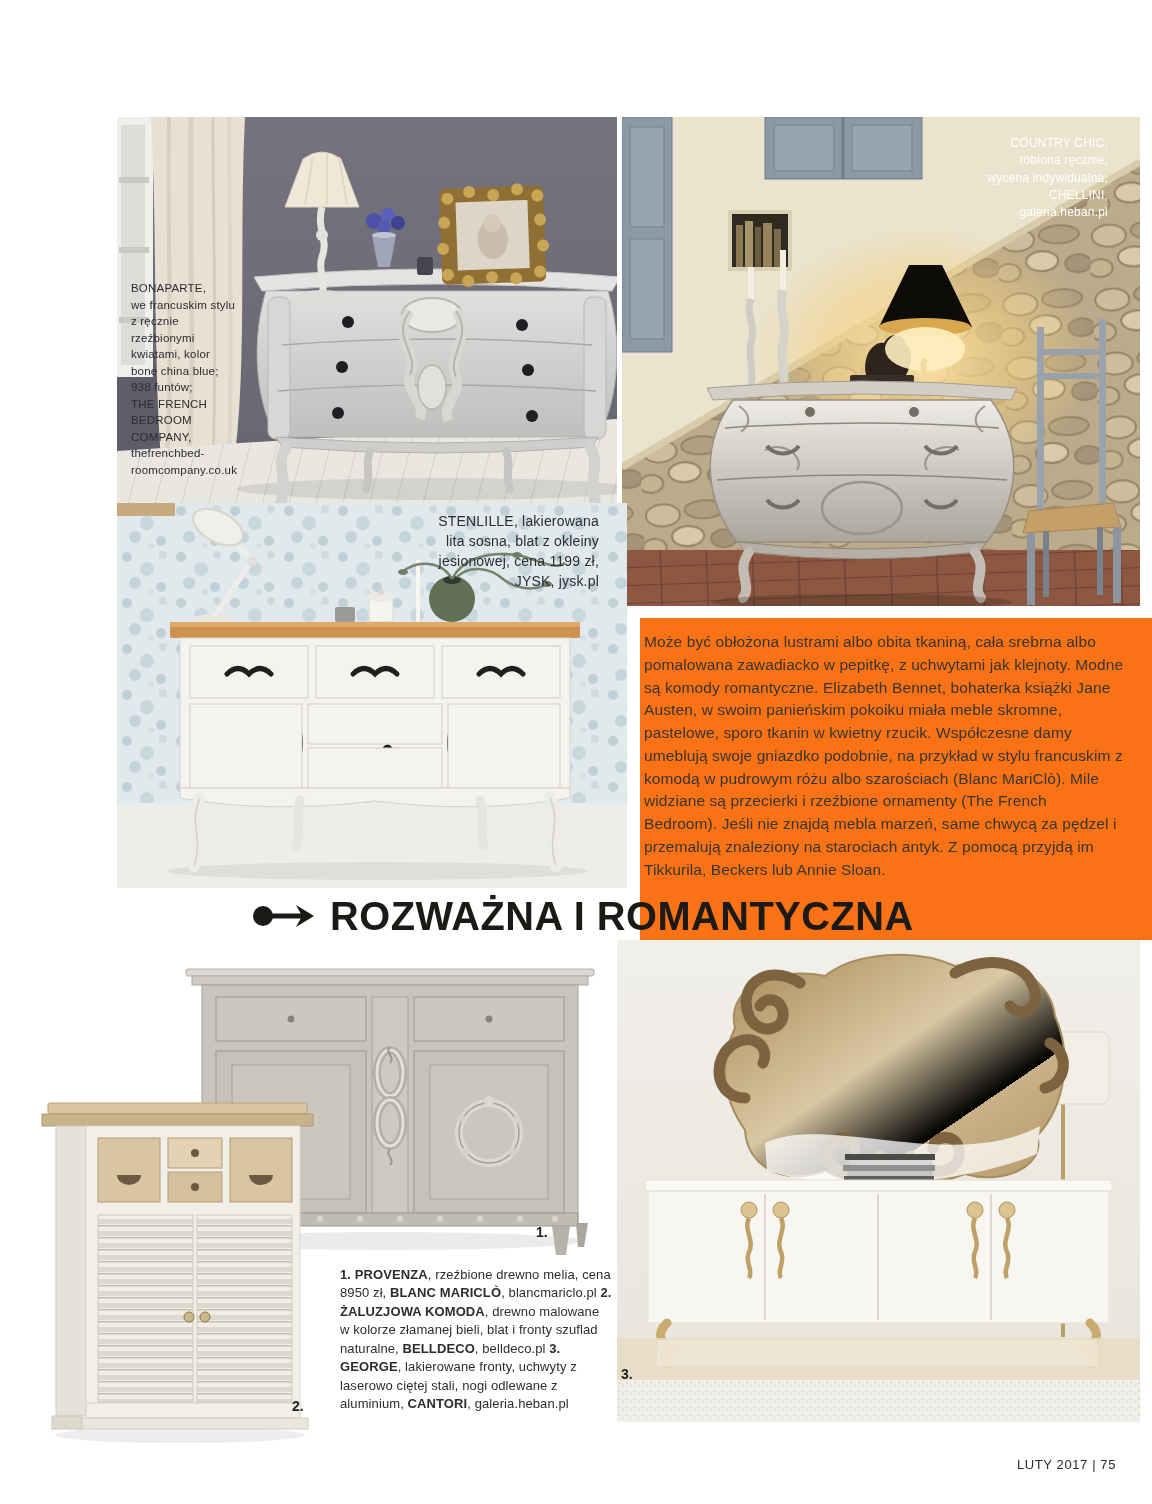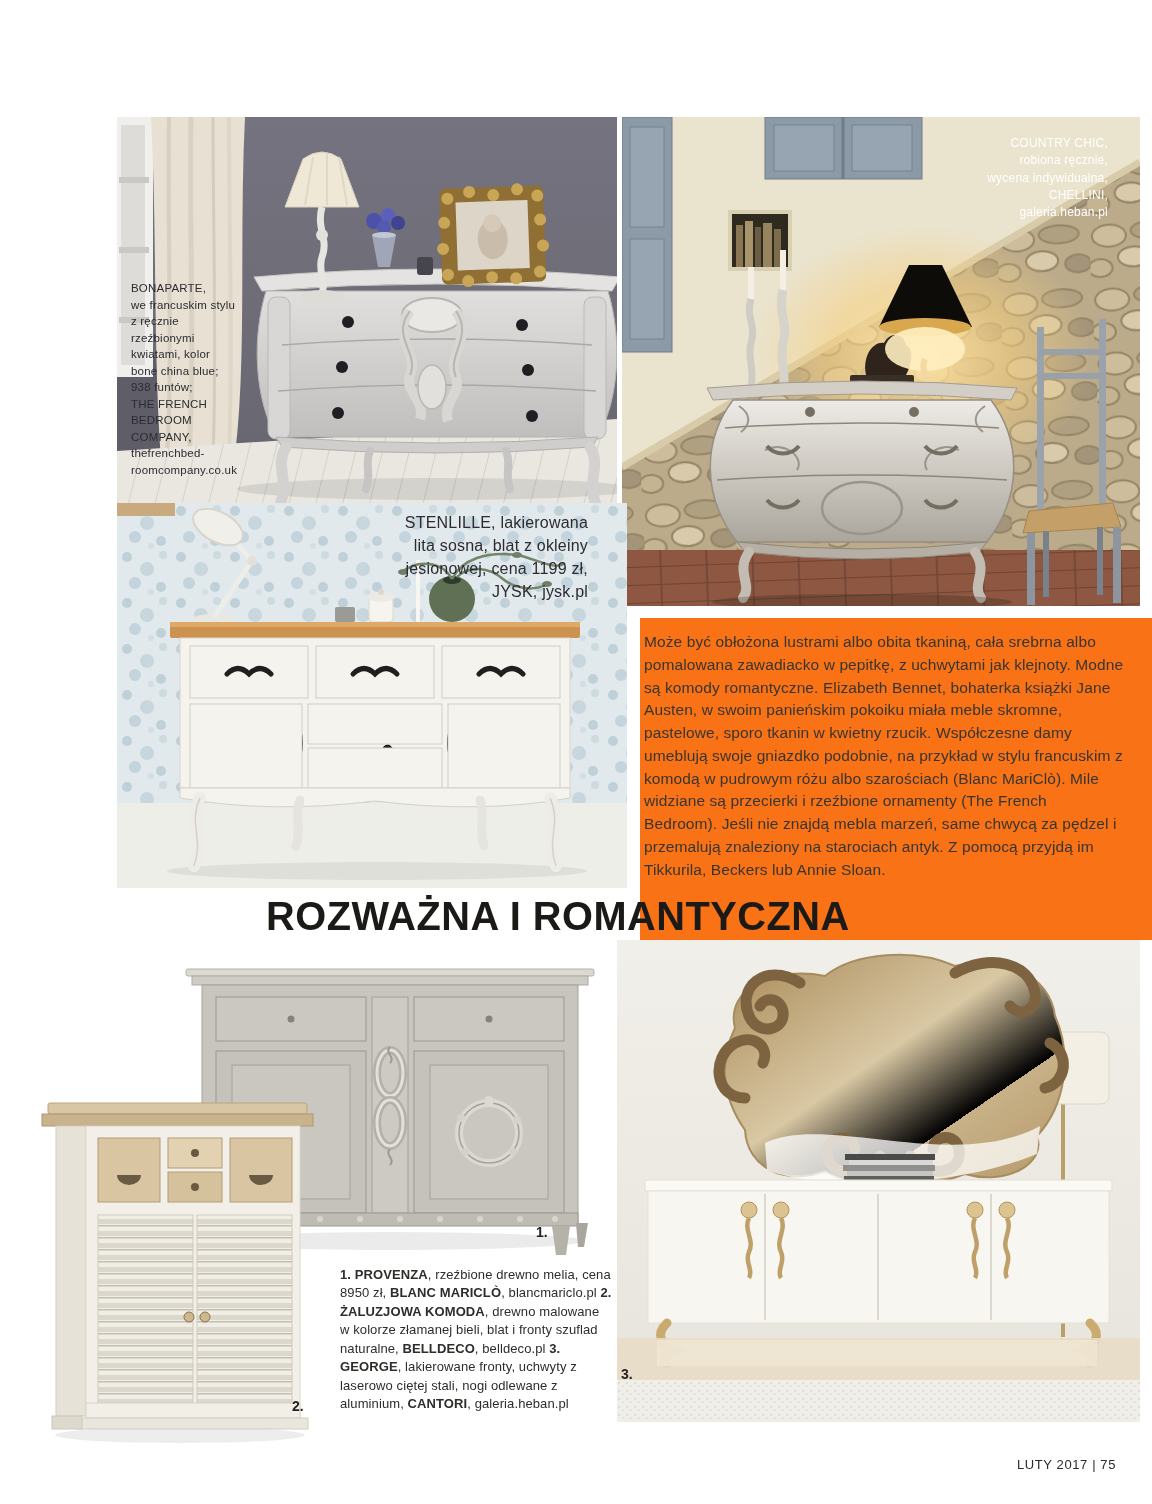--- a/index.html
+++ b/index.html
@@ -20,21 +20,21 @@
   .intro-box{
     position:absolute;left:640px;top:618px;width:580px;height:322px;
     background:#f97316;
   }
   .intro-text{
     position:absolute;left:4px;top:13px;width:480px;
     font-size:15.5px;line-height:1.47;color:#37352f;letter-spacing:.1px;
   }
   .headline{
     position:absolute;left:252px;top:893px;height:46px;
-    display:flex;align-items:center;z-index:5;flex-direction:column;
+    display:flex;align-items:center;z-index:5;
   }
   .headline-text{
     font-weight:700;font-size:41px;letter-spacing:.5px;color:#1b1a17;
     white-space:nowrap;transform:scaleX(.97);transform-origin:left center;
     margin-left:14px;
   }
   .products{
     position:absolute;left:340px;top:1266px;width:272px;
     font-size:13px;line-height:1.42;color:#2e2d2a;letter-spacing:.1px;
   }
@@ -363,21 +363,21 @@
         </g>
         <path d="M0,166 L390,166 L390,176 Q300,192 195,179 Q90,192 0,176 Z" fill="#f5f3ee" stroke="#d5d1c8"></path>
         <path d="M20,176 C8,202 24,216 14,244" stroke="#eeece6" stroke-width="12" fill="none" stroke-linecap="round"></path>
         <path d="M20,176 C8,202 24,216 14,244" stroke="#d5d1c8" stroke-width="1.5" fill="none"></path>
         <path d="M370,176 C382,202 366,216 376,244" stroke="#eeece6" stroke-width="12" fill="none" stroke-linecap="round"></path>
         <path d="M370,176 C382,202 366,216 376,244" stroke="#d5d1c8" stroke-width="1.5" fill="none"></path>
         <path d="M120,178 C114,196 122,206 116,224" stroke="#e6e4de" stroke-width="9" fill="none" stroke-linecap="round"></path>
         <path d="M300,178 C306,196 298,206 304,224" stroke="#e6e4de" stroke-width="9" fill="none" stroke-linecap="round"></path>
       </g>
     </svg>
-    <div class="caption caption-dark caption-right" style="right:39px;top:8px;width:200px;font-size:16px;">STENLILLE, lakierowana
+    <div class="caption caption-dark caption-right" style="right:28px;top:8px;width:200px;font-size:14px;">STENLILLE, lakierowana
 lita sosna, blat z okleiny
 jesionowej, cena 1199 zł,
 JYSK, jysk.pl</div>
   </div>
 
   <div class="intro-box">
     <div class="intro-text">Może być obłożona lustrami albo obita tkaniną, cała srebrna albo pomalowana zawadiacko w pepitkę, z uchwytami jak klejnoty. Modne są komody romantyczne. Elizabeth Bennet, bohaterka książki Jane Austen, w swoim panieńskim pokoiku miała meble skromne, pastelowe, sporo tkanin w kwietny rzucik. Współczesne damy umeblują swoje gniazdko podobnie, na przykład w stylu francuskim z komodą w pudrowym różu albo szarościach (Blanc MariClò). Mile widziane są przecierki i rzeźbione ornamenty (The French Bedroom). Jeśli nie znajdą mebla marzeń, same chwycą za pędzel i przemalują znaleziony na starociach antyk. Z pomocą przyjdą im Tikkurila, Beckers lub Annie Sloan.</div>
   </div>
 
   <div class="headline">

